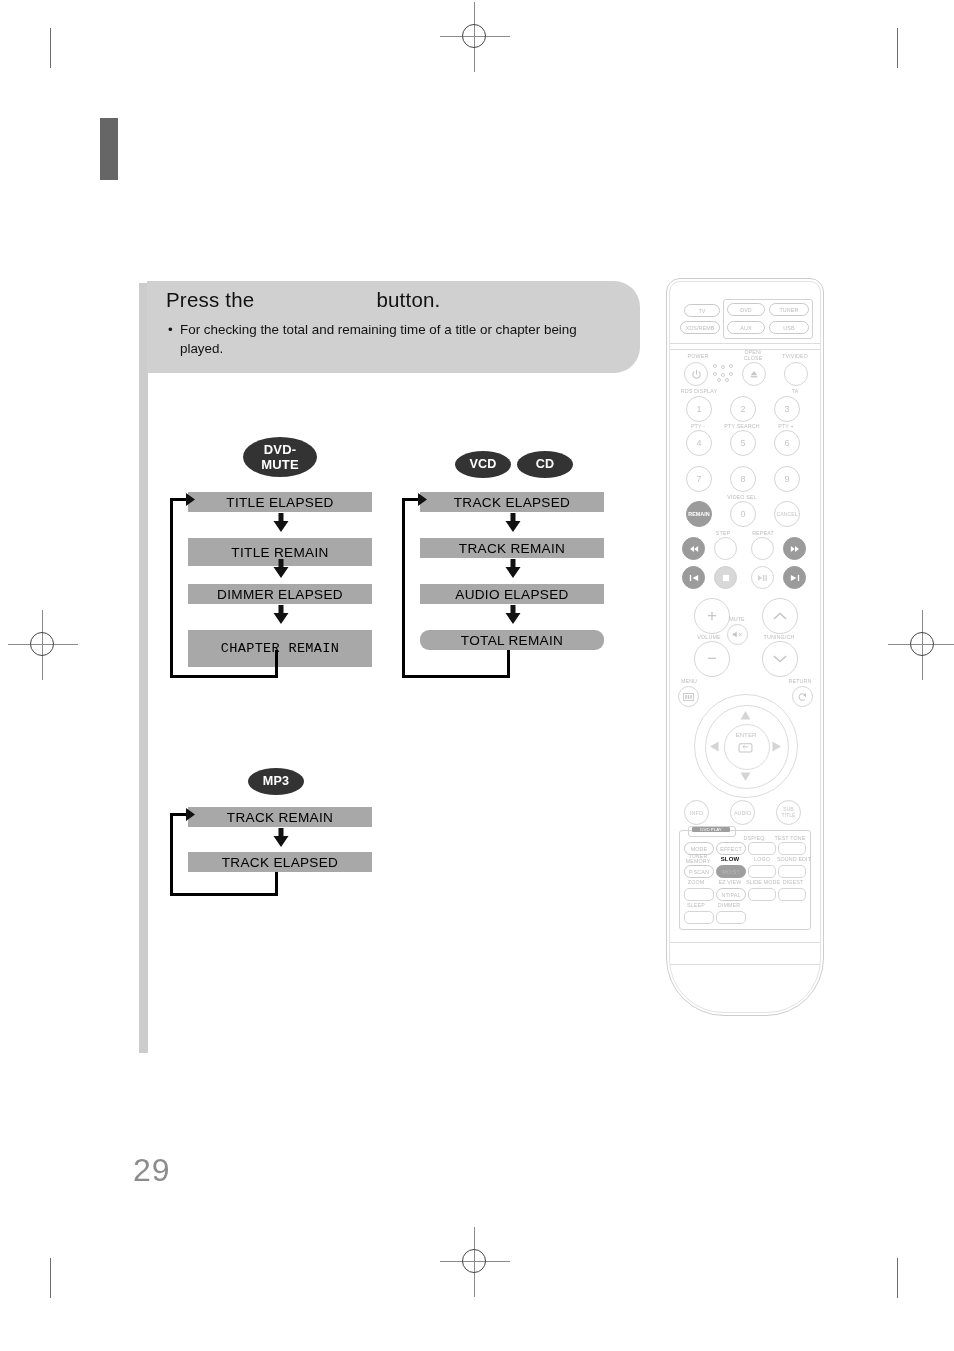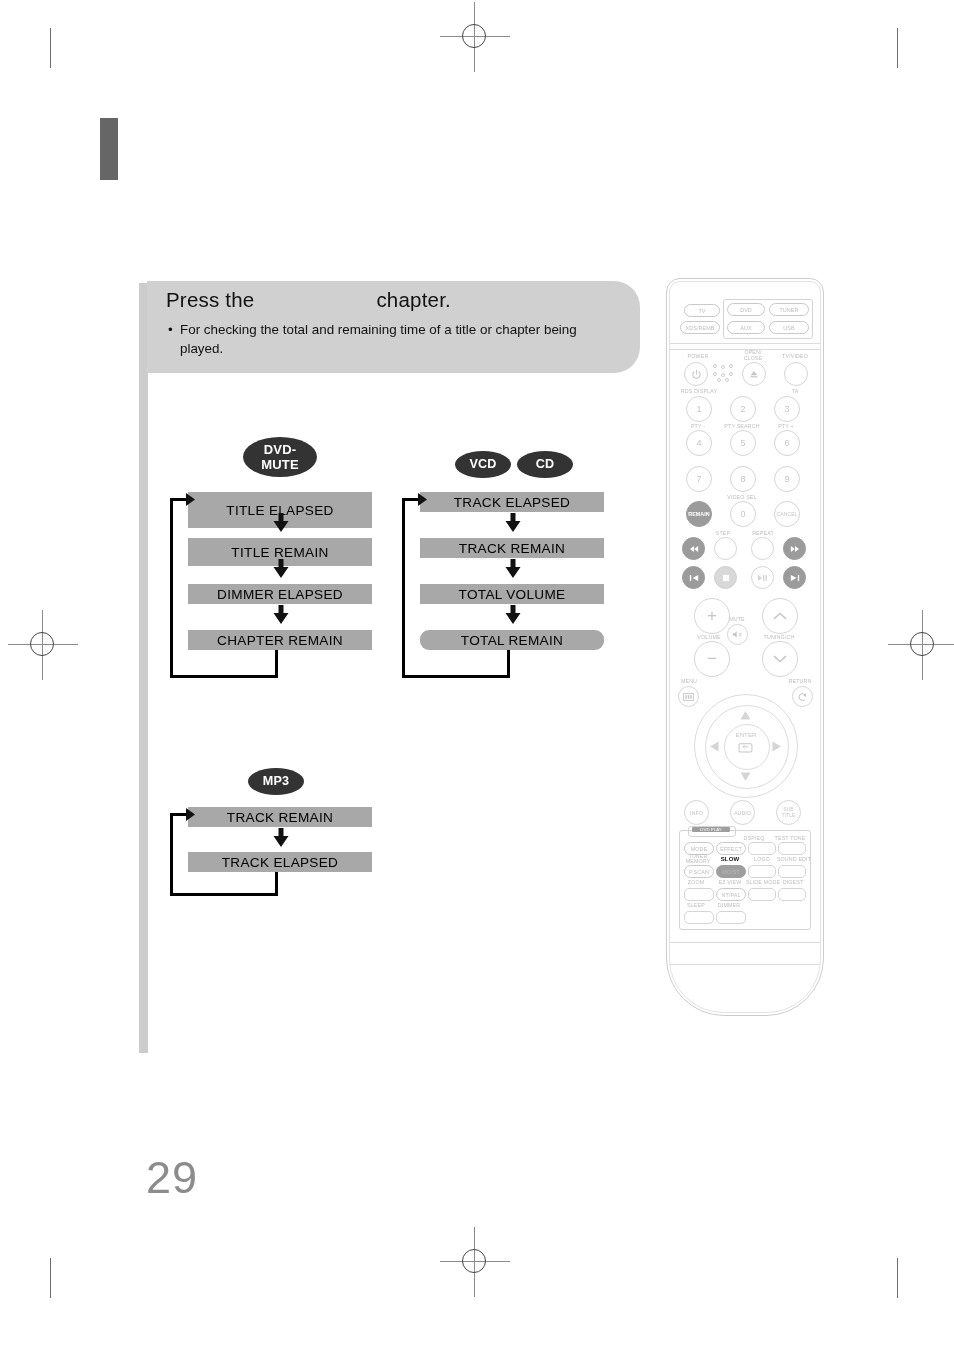--- a/index.html
+++ b/index.html
@@ -59,21 +59,21 @@
   .rlbl{position:absolute;font-size:5.3px;color:#bdbdbd;letter-spacing:.15px;
         white-space:nowrap;text-align:center;}
   .rlbl.dk{color:#111;font-weight:bold;font-size:6px;}
   .rect{position:absolute;border:1px solid #d5d5d5;border-radius:5px;}
   .dpad{position:absolute;border:1.2px solid #dcdcdc;border-radius:50%;}
   .dpad .inner{position:absolute;border:1px solid #dcdcdc;border-radius:50%;}
   .dotmx{position:absolute;}
   .dotmx i{position:absolute;width:2px;height:2px;border-radius:50%;border:.6px solid #cfcfcf;}
 
   
-  .pageno{position:absolute;left:146px;top:1152px;font-size:45px;color:#8c8c8c;letter-spacing:1px;}
+  .pageno{position:absolute;left:133px;top:1152px;font-size:32px;color:#8c8c8c;letter-spacing:1px;}
 </style>
 </head>
 <body>
 
 <div class="cropmark" style="left:50px;top:28px;width:1px;height:40px;"></div>
 <div class="cropmark" style="left:897px;top:28px;width:1px;height:40px;"></div>
 <div class="cropmark" style="left:50px;top:1258px;width:1px;height:40px;"></div>
 <div class="cropmark" style="left:897px;top:1258px;width:1px;height:40px;"></div>
 
 <div class="regmark" style="left:440px;top:2px;">
@@ -95,45 +95,45 @@
   <div class="hline"></div>
     <div class="vline"></div>
     <div class="circ"></div>
 </div>
 
 <div class="tab-bar"></div>
 <div class="side-band"></div>
 
 <div class="header-panel"></div>
 <div class="header-title">
-  <span>Press the</span><span class="gap"></span><span>chapter.</span>
+  <span>Press the</span><span class="gap"></span><span>button.</span>
 </div>
 <div class="header-bullet">
   <span class="dot">•</span>
   <span class="btxt">For checking the total and remaining time of a title or chapter being played.</span>
 </div>
 
 <div class="badge two-line" style="left:243px;top:437px;">
   <span>DVD-</span><br>
   <span>MUTE</span>
 </div>
 <div class="flow">
-  <div class="fbox" style="left:188px;top:492px;width:184px;height:36px;">TITLE ELAPSED</div>
+  <div class="fbox" style="left:188px;top:492px;width:184px;height:20px;">TITLE ELAPSED</div>
   <svg class="farrow" style="left:270px;top:513px;" viewBox="0 0 22 20">
       <path d="M8.5 0h5v8h5L11 19 3.5 8h5z" fill="#111"></path>
     </svg>
   <div class="fbox" style="left:188px;top:538px;width:184px;height:28px;">TITLE REMAIN</div>
   <svg class="farrow" style="left:270px;top:559px;" viewBox="0 0 22 20">
       <path d="M8.5 0h5v8h5L11 19 3.5 8h5z" fill="#111"></path>
     </svg>
   <div class="fbox" style="left:188px;top:584px;width:184px;height:20px;">DIMMER ELAPSED</div>
   <svg class="farrow" style="left:270px;top:605px;" viewBox="0 0 22 20">
       <path d="M8.5 0h5v8h5L11 19 3.5 8h5z" fill="#111"></path>
     </svg>
-  <div class="fbox" style="left:188px;top:630px;width:184px;height:20px;">CHAPTER REMAIN</div>
+  <div class="fbox" style="left:188px;top:630px;width:184px;height:37px;font-family:Liberation Mono, monospace;">CHAPTER REMAIN</div>
   <div class="loop">
     <i style="left:170px;top:498px;width:22px;height:3px;"></i>
     <i style="left:170px;top:498px;width:3px;height:180px;"></i>
     <i style="left:170px;top:675px;width:108px;height:3px;"></i>
     <i style="left:275px;top:650px;width:3px;height:28px;"></i>
     <svg style="position:absolute;left:186px;top:493px;width:10px;height:13px;" viewBox="0 0 10 13">
         <path d="M0 0l9 6.5L0 13z" fill="#111"></path>
       </svg>
   </div>
 </div>
@@ -142,21 +142,21 @@
 <div class="badge one-line" style="left:517px;top:451px;">CD</div>
 <div class="flow">
   <div class="fbox" style="left:420px;top:492px;width:184px;height:20px;">TRACK ELAPSED</div>
   <svg class="farrow" style="left:502px;top:513px;" viewBox="0 0 22 20">
       <path d="M8.5 0h5v8h5L11 19 3.5 8h5z" fill="#111"></path>
     </svg>
   <div class="fbox" style="left:420px;top:538px;width:184px;height:20px;">TRACK REMAIN</div>
   <svg class="farrow" style="left:502px;top:559px;" viewBox="0 0 22 20">
       <path d="M8.5 0h5v8h5L11 19 3.5 8h5z" fill="#111"></path>
     </svg>
-  <div class="fbox" style="left:420px;top:584px;width:184px;height:20px;">TOTAL VOLUME</div>
+  <div class="fbox" style="left:420px;top:584px;width:184px;height:20px;">AUDIO ELAPSED</div>
   <svg class="farrow" style="left:502px;top:605px;" viewBox="0 0 22 20">
       <path d="M8.5 0h5v8h5L11 19 3.5 8h5z" fill="#111"></path>
     </svg>
   <div class="fbox" style="left:420px;top:630px;width:184px;height:20px;border-radius:9px;">TOTAL REMAIN</div>
   <div class="loop">
     <i style="left:402px;top:498px;width:22px;height:3px;"></i>
     <i style="left:402px;top:498px;width:3px;height:180px;"></i>
     <i style="left:402px;top:675px;width:108px;height:3px;"></i>
     <i style="left:507px;top:650px;width:3px;height:28px;"></i>
     <svg style="position:absolute;left:418px;top:493px;width:10px;height:13px;" viewBox="0 0 10 13">

